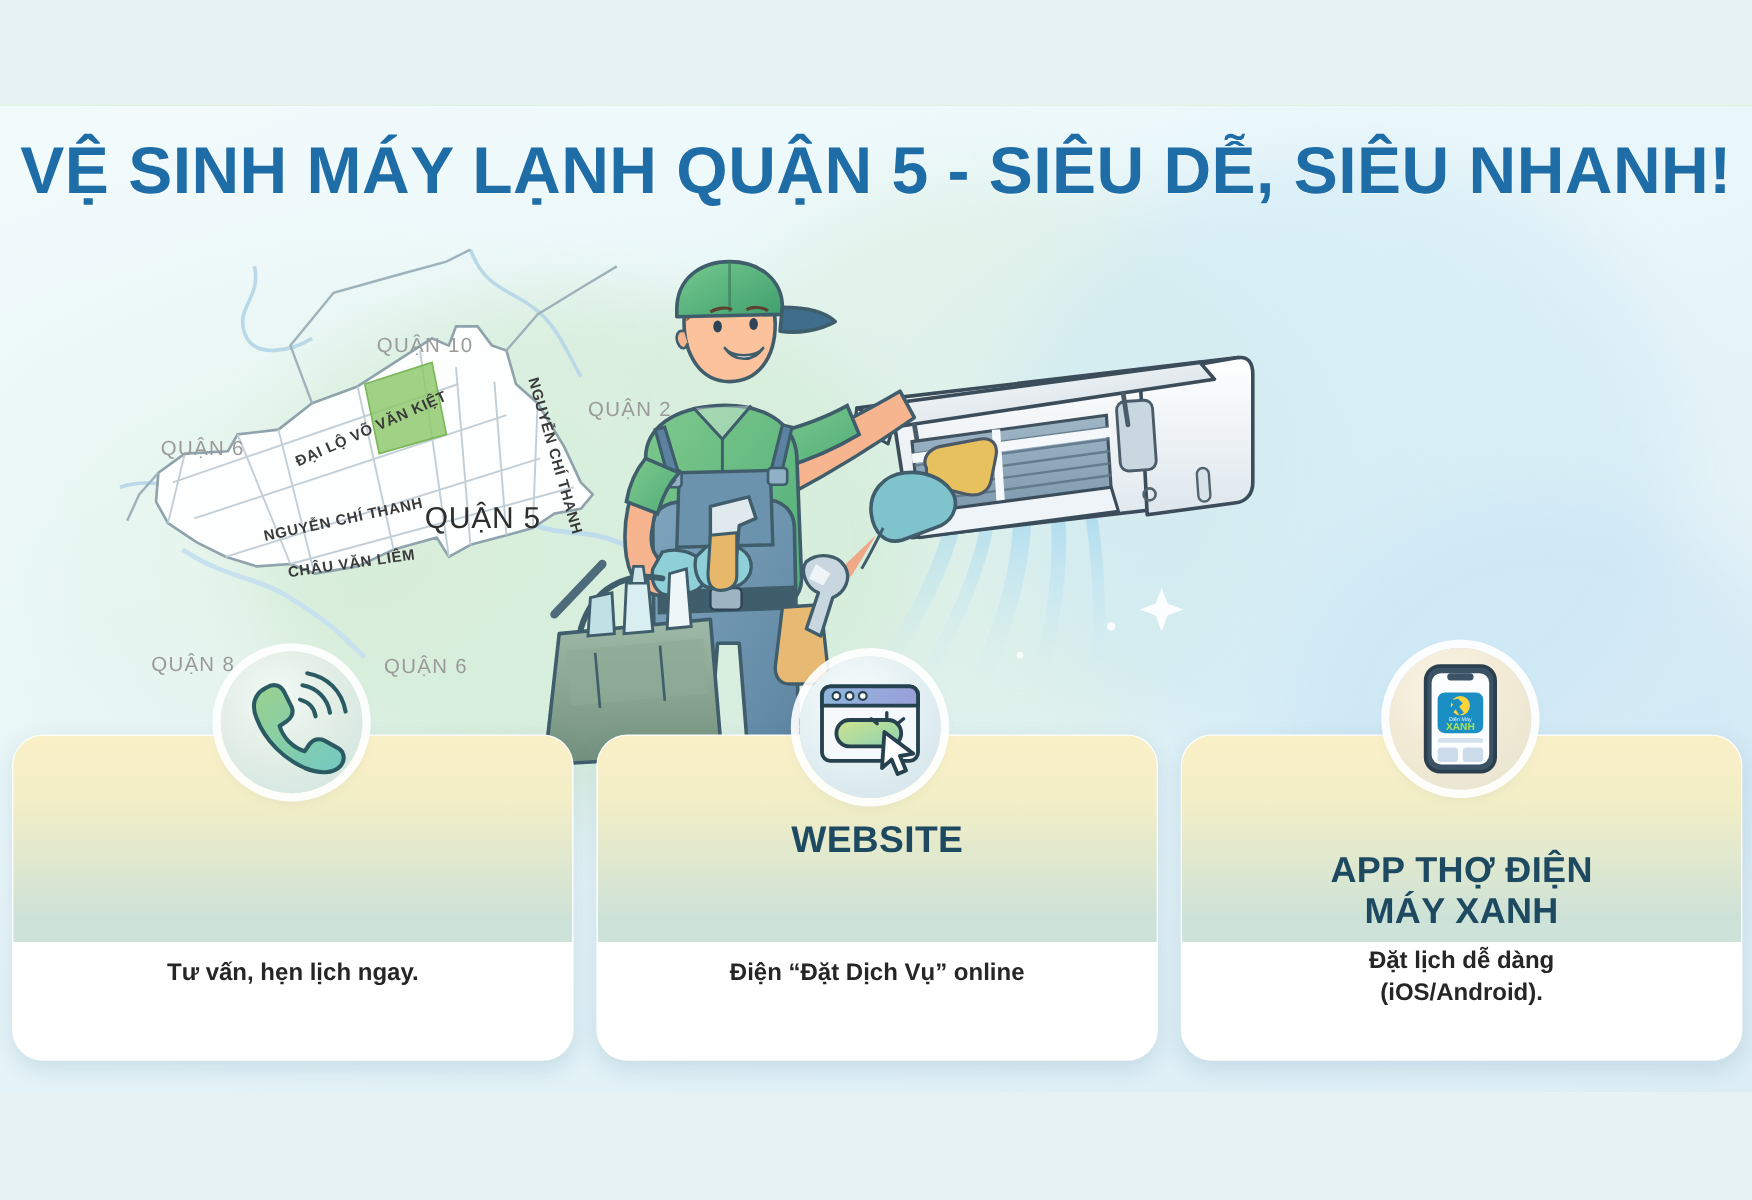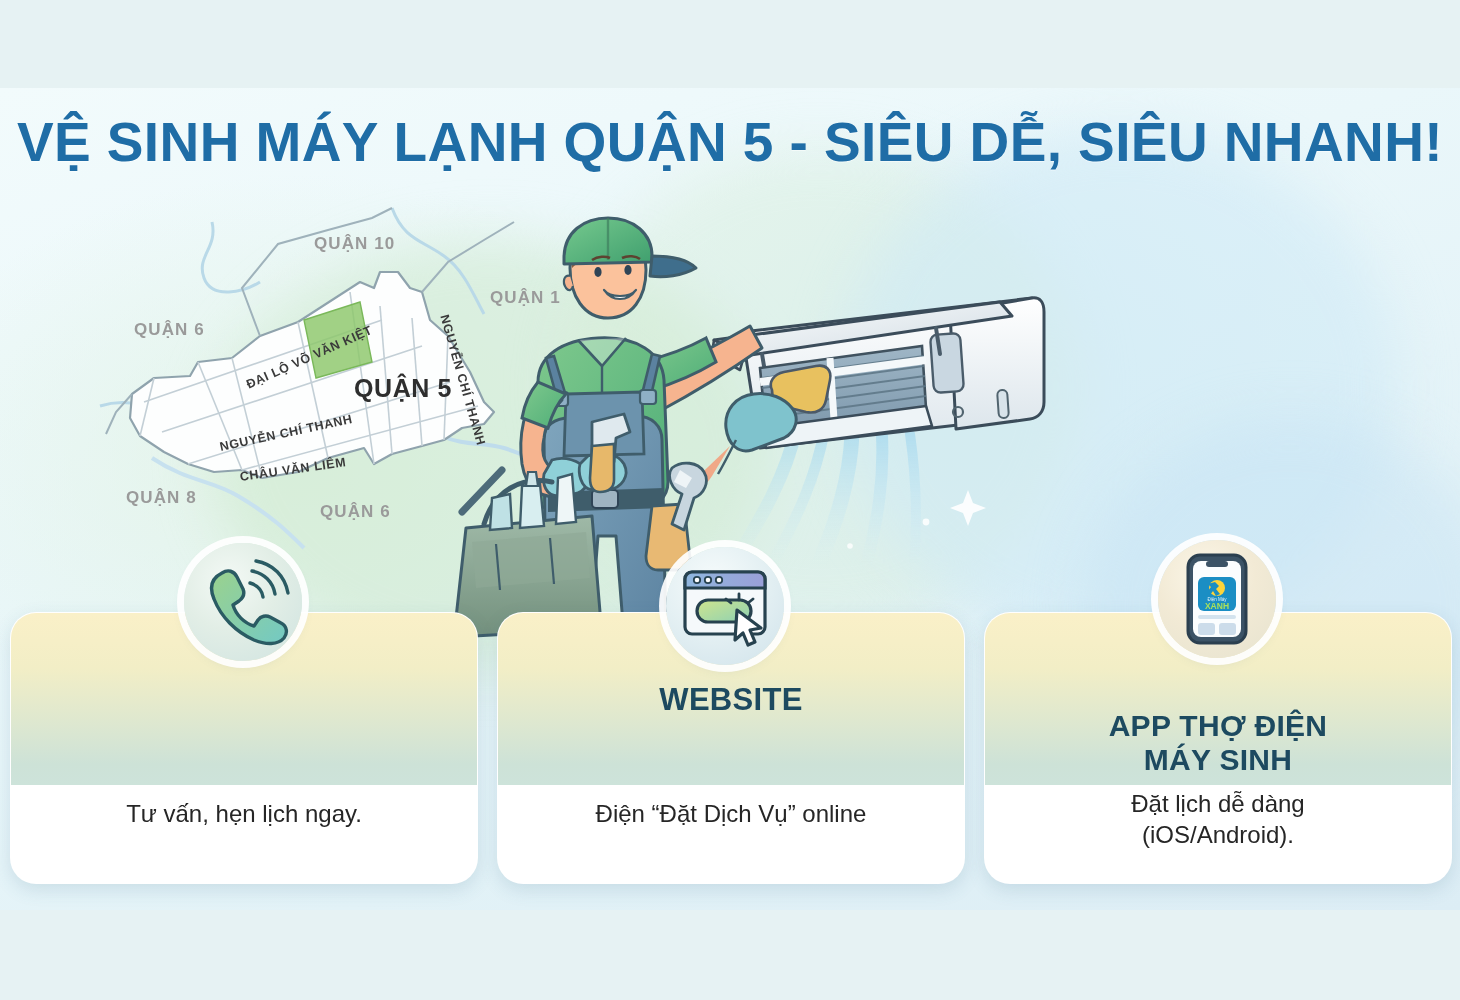--- a/index.html
+++ b/index.html
@@ -35,22 +35,22 @@
     position:absolute;left:0;top:22px;width:1460px;text-align:center;
     font-size:55px;font-weight:700;letter-spacing:.4px;
     color:#1f6da6;white-space:nowrap;
     text-shadow:0 1px 0 rgba(255,255,255,.5);
   }
 
   
   .map{position:absolute;left:92px;top:108px;width:470px;height:370px;}
   .map svg{width:100%;height:100%;display:block;}
   .maplabel{
-    position:absolute;font-weight:700;color:#9a9a9a;
-    font-size:17px;letter-spacing:1.1px;white-space:nowrap;
+    position:absolute;font-weight:400;color:#9a9a9a;
+    font-size:17px;letter-spacing:1.1px;white-space:nowrap;margin-top:44px;
   }
   .maplabel.dark{color:#2e2e2e;font-size:25px;letter-spacing:.6px;}
   .street{
     position:absolute;font-weight:700;color:#3a3a3a;font-size:12.5px;
     letter-spacing:.6px;white-space:nowrap;transform-origin:left center;
   }
 
   
   .tech{position:absolute;left:466px;top:118px;width:290px;height:520px;}
   .tech svg{width:100%;height:100%;display:block;overflow:visible;}
@@ -77,21 +77,21 @@
   }
   .card .body{position:absolute;left:0;top:172px;width:100%;height:98px;background:#fff;}
   .card .hdr{
     position:absolute;left:0;top:70px;width:100%;text-align:center;
     color:#1d4a60;font-weight:700;font-size:31px;line-height:1.12;
     letter-spacing:.3px;
   }
   .card.c3 .hdr{top:50px;font-size:30px;margin-top:46px;}
   .card .sub{
     position:absolute;left:0;top:186px;width:100%;text-align:center;
-    color:#262626;font-size:24px;line-height:1.28;font-weight:400;
+    color:#262626;font-size:20px;line-height:1.28;font-weight:700;
   }
   .card.c3 .sub{top:176px;}
 
   
   .badge{
     position:absolute;width:118px;height:118px;border-radius:50%;
     background:radial-gradient(circle at 38% 32%,#f3f9f5 0%,#e2eee6 45%,#cfe3e0 100%);
     box-shadow:0 0 0 7px rgba(255,255,255,.92),0 4px 12px rgba(70,120,140,.17);
     display:flex;align-items:center;justify-content:center;
   }
@@ -151,23 +151,23 @@
 
         <path d="M212 124 L268 106 L280 166 L224 182 Z" fill="#8cc76a" opacity=".82"></path>
         <path d="M212 124 L268 106 L280 166 L224 182 Z" fill="none" stroke="#7ab85a" stroke-width="1.4"></path>
 
         <path d="M168 140 L150 92 L186 48 L236 34 L280 22 L300 12" fill="none" stroke="#9fb2bb" stroke-width="2"></path>
         <path d="M330 96 L356 66 L392 44 L422 26" fill="none" stroke="#9fb2bb" stroke-width="2"></path>
         <path d="M40 198 L24 216 L14 238" fill="none" stroke="#9fb2bb" stroke-width="2"></path>
       </svg>
 
       <div class="maplabel" style="left:222px;top:38px;">QUẬN 10</div>
-      <div class="maplabel" style="left:398px;top:92px;">QUẬN 1</div>
+      <div class="maplabel" style="left:398px;top:92px;">QUẬN 2</div>
       <div class="maplabel" style="left:42px;top:124px;">QUẬN 6</div>
-      <div class="maplabel" style="left:34px;top:292px;">QUẬN 8</div>
+      <div class="maplabel" style="left:34px;top:304px;">QUẬN 8</div>
       <div class="maplabel" style="left:228px;top:306px;">QUẬN 6</div>
       <div class="maplabel dark" style="left:262px;top:178px;">QUẬN 5</div>
 
       <div class="street" style="left:155px;top:182px;transform:rotate(-24deg);">ĐẠI LỘ VÕ VĂN KIỆT</div>
       <div class="street" style="left:128px;top:244px;transform:rotate(-12deg);">NGUYỄN CHÍ THANH</div>
       <div class="street" style="left:148px;top:274px;transform:rotate(-8deg);">CHÂU VĂN LIÊM</div>
       <div class="street" style="left:352px;top:112px;transform:rotate(74deg);">NGUYỄN CHÍ THANH</div>
     </div>
 
     <div class="ac">
@@ -353,21 +353,21 @@
           <div>WEBSITE</div>
         </div>
         <div class="sub">Điện “Đặt Dịch Vụ” online</div>
       </div>
 
       <div class="card c3">
         <div class="grad"></div>
         <div class="body"></div>
         <div class="hdr">
           <div>APP THỢ ĐIỆN</div>
-          <div>MÁY SINH</div>
+          <div>MÁY XANH</div>
         </div>
         <div class="sub">
           <div>Đặt lịch dễ dàng</div>
           <div>(iOS/Android).</div>
         </div>
       </div>
 
       <div class="badge b1">
         <svg width="86" height="86" viewBox="0 0 86 86">
           <defs>

